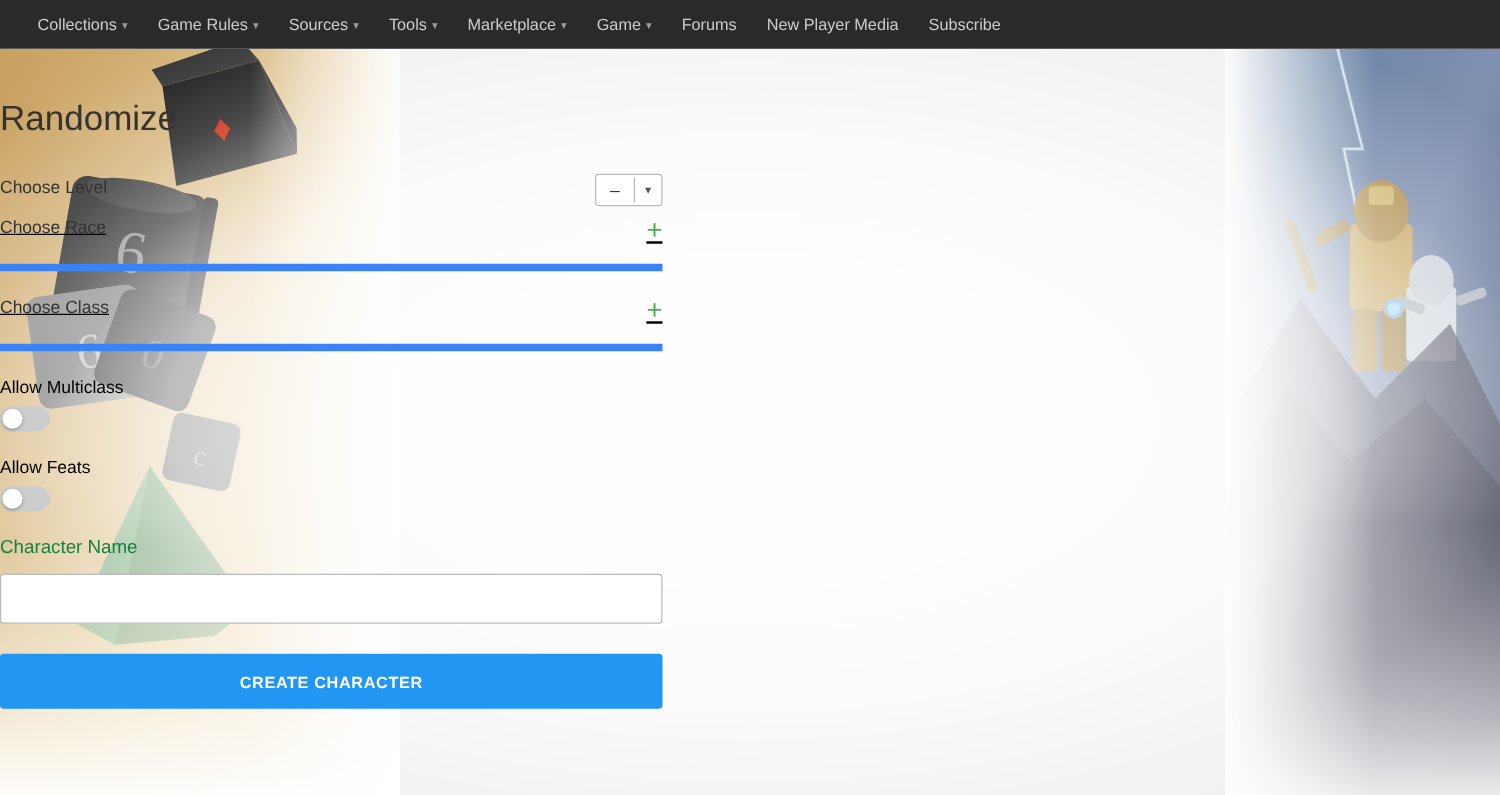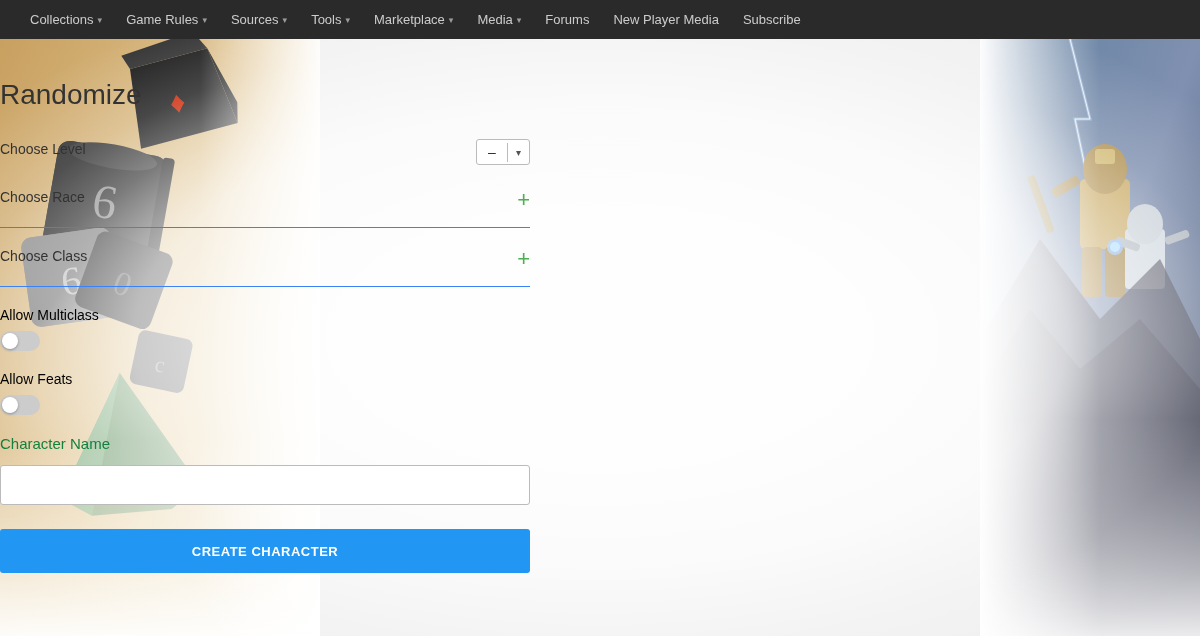--- a/index.html
+++ b/index.html
@@ -118,21 +118,21 @@
       color: #333;
       margin-bottom: 6px;
       font-weight: 400;
     }
 
     
     .level-row {
       display: flex;
       align-items: center;
       justify-content: space-between;
-      margin-bottom: 24px;
+      margin-bottom: 8px;
     }
 
     .level-select-wrapper {
       display: flex;
       align-items: center;
       border: 1px solid #bbb;
       background: #fff;
       border-radius: 3px;
     }
 
@@ -151,22 +151,23 @@
       color: #555;
       cursor: pointer;
     }
 
     
     .option-row {
       display: flex;
       align-items: center;
       justify-content: space-between;
       margin-bottom: 20px;
-      border-bottom: 1px solid #3b82f6;
+      border-bottom: 6px solid #3b82f6;
       padding-bottom: 16px;
+      text-decoration: underline;
     }
 
     .plus-btn {
       color: #4caf50;
       font-size: 22px;
       cursor: pointer;
       line-height: 1;
       font-weight: 300;
     }
 
@@ -259,21 +260,21 @@
   </a>
   <a class="nav-item">
     <span>Tools</span>
     <span class="caret">▾</span>
   </a>
   <a class="nav-item">
     <span>Marketplace</span>
     <span class="caret">▾</span>
   </a>
   <a class="nav-item">
-    <span>Media</span>
+    <span>Game</span>
     <span class="caret">▾</span>
   </a>
   <a class="nav-item">
     <span>Forums</span>
   </a>
   <a class="nav-item">
     <span>New Player Media</span>
   </a>
   <a class="nav-item">
     <span>Subscribe</span>

